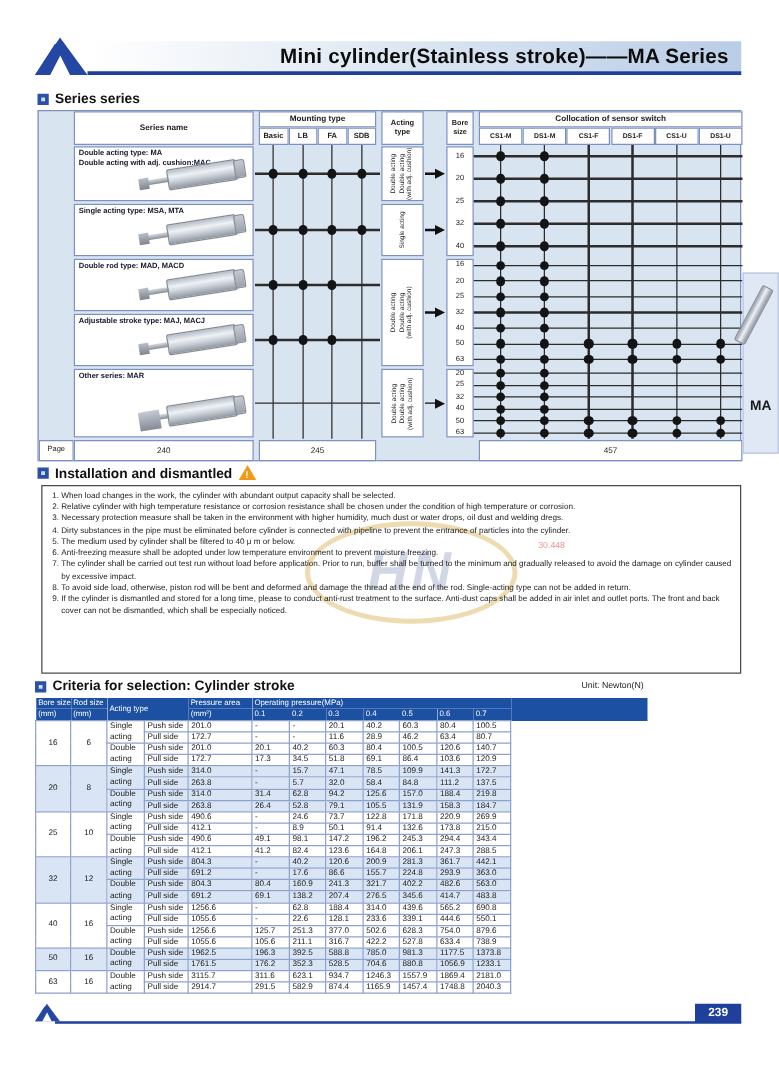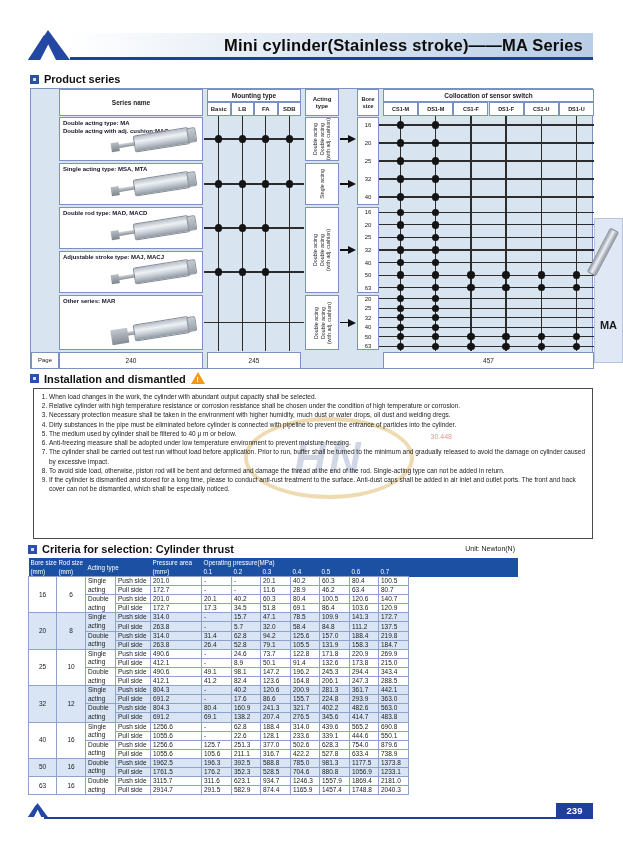--- a/index.html
+++ b/index.html
@@ -78,21 +78,21 @@
     <polygon points="14,32 22,16 30,32" fill="#ffffff"></polygon>
     <polygon points="2,32 14,32 24,13 18,7" fill="#2347a2"></polygon>
   </svg>
 
   <div class="titlebar">
     <span>Mini cylinder(Stainless stroke)——MA Series</span>
   </div>
 
   <div class="sec" style="left:30px;top:73px;">
     <span class="bullet"></span>
-    <span>Product series</span>
+    <span>Series series</span>
   </div>
 
   <div id="product-matrix" class="pmatrix">
       <div style="position: absolute; left: 28px; top: 0px; width: 144px; height: 27px; background: rgb(255, 255, 255); border: 1px solid rgb(124, 144, 194); display: flex; align-items: center; justify-content: center; text-align: center; font-size: 6.5px; font-weight: bold; white-space: pre-line; line-height: 1.15; color: rgb(28, 28, 28);">Series name</div>
       <div style="position: absolute; left: 176px; top: 0px; width: 94px; height: 13px; background: rgb(255, 255, 255); border: 1px solid rgb(124, 144, 194); display: flex; align-items: center; justify-content: center; text-align: center; font-size: 6.5px; font-weight: bold; white-space: pre-line; line-height: 1.15; color: rgb(28, 28, 28);">Mounting type</div>
       <div style="position: absolute; left: 176px; top: 13px; width: 23.5px; height: 14px; background: rgb(255, 255, 255); border: 1px solid rgb(124, 144, 194); display: flex; align-items: center; justify-content: center; text-align: center; font-size: 6px; font-weight: bold; white-space: pre-line; line-height: 1.15; color: rgb(28, 28, 28);">Basic</div>
       <div style="position: absolute; left: 199.5px; top: 13px; width: 23.5px; height: 14px; background: rgb(255, 255, 255); border: 1px solid rgb(124, 144, 194); display: flex; align-items: center; justify-content: center; text-align: center; font-size: 6px; font-weight: bold; white-space: pre-line; line-height: 1.15; color: rgb(28, 28, 28);">LB</div>
       <div style="position: absolute; left: 223px; top: 13px; width: 23.5px; height: 14px; background: rgb(255, 255, 255); border: 1px solid rgb(124, 144, 194); display: flex; align-items: center; justify-content: center; text-align: center; font-size: 6px; font-weight: bold; white-space: pre-line; line-height: 1.15; color: rgb(28, 28, 28);">FA</div>
       <div style="position: absolute; left: 246.5px; top: 13px; width: 23.5px; height: 14px; background: rgb(255, 255, 255); border: 1px solid rgb(124, 144, 194); display: flex; align-items: center; justify-content: center; text-align: center; font-size: 6px; font-weight: bold; white-space: pre-line; line-height: 1.15; color: rgb(28, 28, 28);">SDB</div>
       <div style="position: absolute; left: 274px; top: 0px; width: 34px; height: 27px; background: rgb(255, 255, 255); border: 1px solid rgb(124, 144, 194); display: flex; align-items: center; justify-content: center; text-align: center; font-size: 6px; font-weight: bold; white-space: pre-line; line-height: 1.15; color: rgb(28, 28, 28);">Acting
@@ -287,21 +287,21 @@
         <li>The medium used by cylinder shall be filtered to 40 μ m or below.</li>
         <li>Anti-freezing measure shall be adopted under low temperature environment to prevent moisture freezing.</li>
         <li>The cylinder shall be carried out test run without load before application. Prior to run, buffer shall be turned to the minimum and gradually released to avoid the damage on cylinder caused by excessive impact.</li>
         <li>To avoid side load, otherwise, piston rod will be bent and deformed and damage the thread at the end of the rod. Single-acting type can not be added in return.</li>
         <li>If the cylinder is dismantled and stored for a long time, please to conduct anti-rust treatment to the surface. Anti-dust caps shall be added in air inlet and outlet ports. The front and back cover can not be dismantled, which shall be especially noticed.</li>
       </ol>
   </div>
 
   <div class="sec sec-criteria">
     <span class="bullet"></span>
-    <span>Criteria for selection: Cylinder thrust</span>
+    <span>Criteria for selection: Cylinder stroke</span>
     <span class="unit">Unit: Newton(N)</span>
   </div>
 
   <table id="criteria-tbl">
       <colgroup>
         <col style="width: 28px;">
         <col style="width: 29px;">
         <col style="width: 30px;">
         <col style="width: 35px;">
         <col style="width: 51px;">

